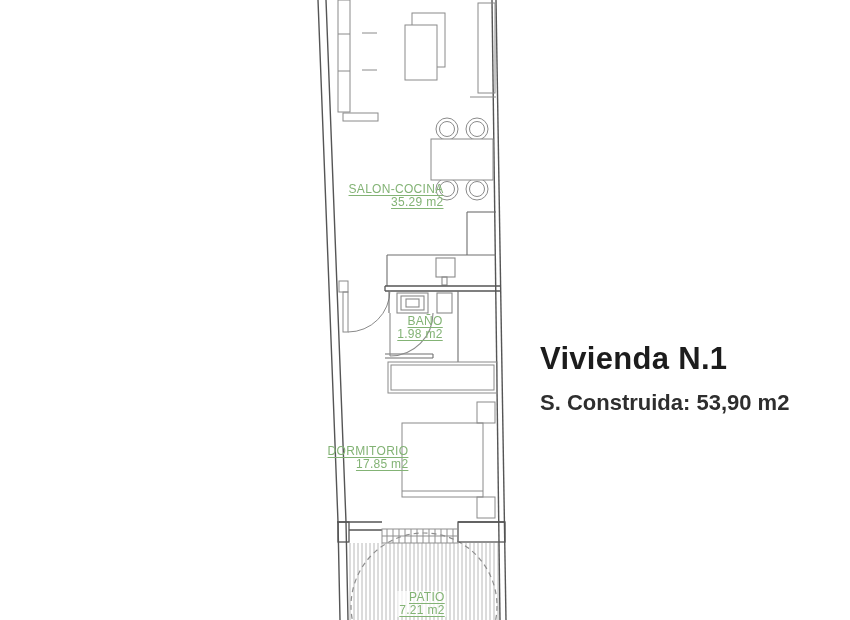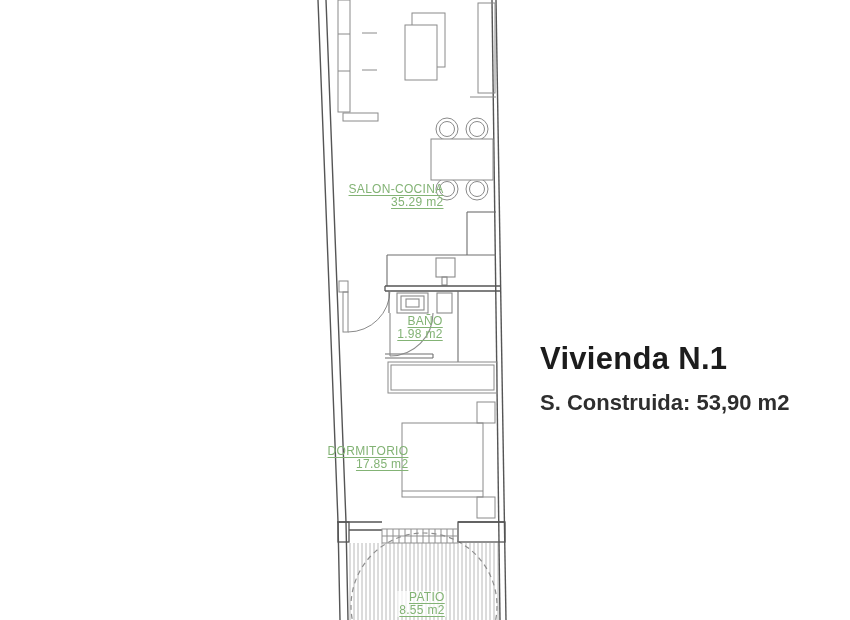--- a/index.html
+++ b/index.html
@@ -174,21 +174,21 @@
     <div>1.98 m2</div>
   </div>
 
   <div class="room-label" style="left:368px;top:445px;">
     <div>DORMITORIO</div>
     <div>17.85 m2</div>
   </div>
 
   <div class="room-label halo" style="left:422px;top:591px;">
     <div>PATIO</div>
-    <div>8.55 m2</div>
+    <div>7.21 m2</div>
   </div>
 
   <div class="info-block">
     <div class="info-title">Vivienda N.1</div>
     <div class="info-line">S. Construida: 53,90 m2</div>
   </div>
 
 </div>
 
 </body></html>

